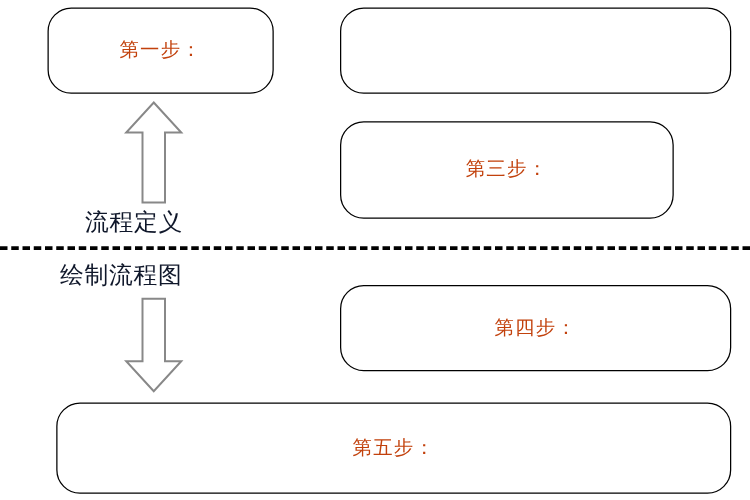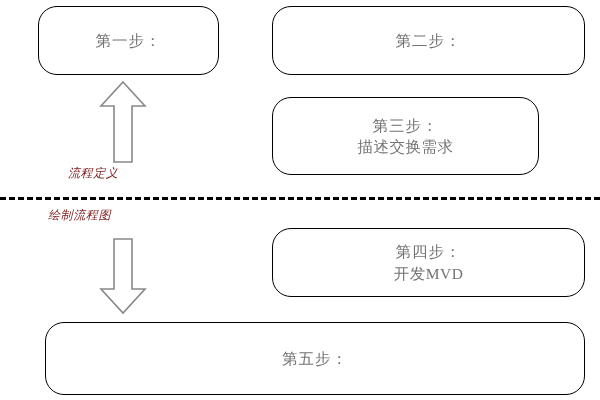--- a/index.html
+++ b/index.html
@@ -22,21 +22,21 @@
     position: absolute;
     box-sizing: border-box;
     border: 1.6px solid #000000;
     border-radius: 19px;
     background: #ffffff;
     display: flex;
     flex-direction: column;
     align-items: center;
     justify-content: center;
     text-align: center;
-    color: #737373;
+    color: #c2410c;
     font-size: 15.5px;
     line-height: 1.38;
     letter-spacing: 0.5px;
   }
   .node-line {
     display: block;
     white-space: nowrap;
   }
   .node-line.line-1 {
     letter-spacing: 1px;
@@ -55,24 +55,23 @@
     top: 197px;
     width: 600px;
     height: 0px;
     border-top: 3px dashed #000000;
   }
 
   
   .section-caption {
     position: absolute;
     white-space: nowrap;
-    font-size: 12px;
-    color: #7f1d1d;
+    font-size: 19px;
+    color: #0f172a;
     letter-spacing: 0.6px;
-    font-style: italic;
   }
   #caption-process-definition { left: 68px; top: 165px; }
   #caption-software-solution  { left: 48px; top: 207px; }
 
   
   .block-arrow {
     position: absolute;
   }
   #arrow-up-process   { left: 99px; top: 80px;  width: 48px; height: 84px; }
   #arrow-down-software{ left: 99px; top: 237px; width: 48px; height: 78px; }
@@ -87,31 +86,28 @@
 </head>
 <body>
 
 <div id="diagram-canvas">
 
   <div class="node-box" id="box-step-1">
     <span class="node-line line-1">第一步：</span>
   </div>
 
   <div class="node-box" id="box-step-2">
-    <span class="node-line line-1">第二步：</span>
   </div>
 
   <div class="node-box" id="box-step-3">
     <span class="node-line line-1">第三步：</span>
-    <span class="node-line line-2">描述交换需求</span>
   </div>
 
   <div class="node-box" id="box-step-4">
     <span class="node-line line-1">第四步：</span>
-    <span class="node-line line-2">开发MVD</span>
   </div>
 
   <div class="node-box" id="box-step-5">
     <span class="node-line line-1">第五步：</span>
   </div>
 
   <div class="block-arrow" id="arrow-up-process">
     <svg viewBox="0 0 48 84" preserveAspectRatio="none" aria-hidden="true">
       <polygon points="24,2 46,26 33,26 33,82 15,82 15,26 2,26"></polygon>
     </svg>

